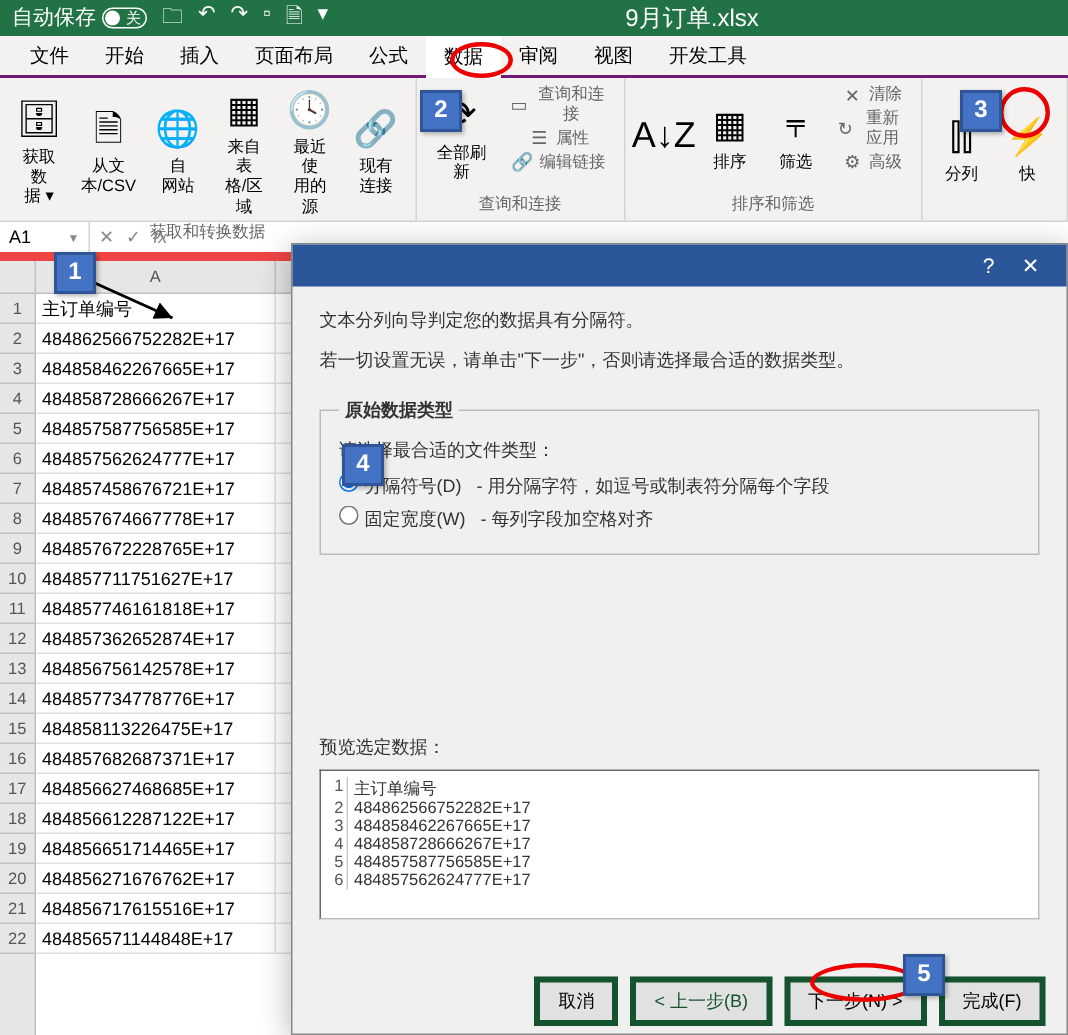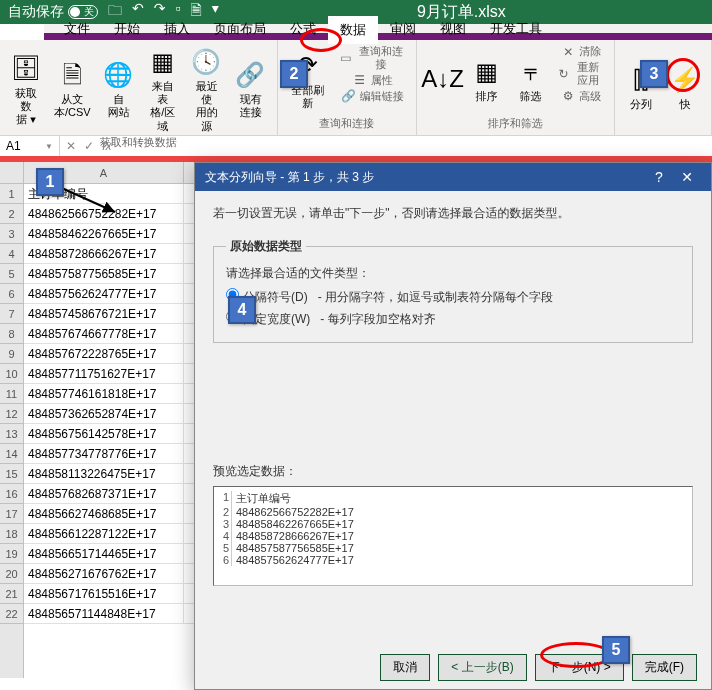--- a/index.html
+++ b/index.html
@@ -7,21 +7,21 @@
 
 .titlebar { height: 24px; background: #217346; color: #fff; display: flex; align-items: center; padding: 0 8px; }
 .titlebar .autosave { font-size: 14px; display: flex; align-items: center; gap: 4px; }
 .titlebar .toggle { width: 30px; height: 14px; border: 1px solid #fff; border-radius: 7px; position: relative; }
 .titlebar .toggle::after { content: "关"; position: absolute; right: 3px; top: -1px; font-size: 10px; }
 .titlebar .toggle::before { content: ""; width: 10px; height: 10px; background: #fff; border-radius: 50%; position: absolute; left: 1px; top: 1px; }
 .titlebar .qat { display: flex; gap: 10px; margin-left: 10px; }
 .titlebar .qat span { font-size: 14px; }
 .titlebar .filename { flex: 1; text-align: center; font-size: 16px; }
 
-.menutabs { height: 16px; background: #f3f2f1; border-bottom: 7px solid #701a75; display: flex; align-items: center; padding: 0 8px; gap: 0; margin-left: 44px; }
+.menutabs { height: 28px; background: #f3f2f1; border-bottom: 2px solid #701a75; display: flex; align-items: center; padding: 0 8px; gap: 0; }
 .menutabs .tab { padding: 5px 12px; font-size: 13px; cursor: pointer; }
 .menutabs .tab.active { background: #fff; border-top: 2px solid #217346; }
 
 .ribbon { height: 96px; background: #f3f2f1; border-bottom: 1px solid #d4d4d4; display: flex; }
 .ribbon-group { border-right: 1px solid #d4d4d4; padding: 4px 6px; display: flex; flex-direction: column; justify-content: space-between; }
 .ribbon-group .group-content { display: flex; gap: 4px; flex: 1; }
 .ribbon-group .group-label { text-align: center; font-size: 11px; color: #666; }
 .rbtn { display: flex; flex-direction: column; align-items: center; justify-content: center; padding: 2px 4px; cursor: pointer; font-size: 11px; line-height: 1.2; text-align: center; }
 .rbtn .ico { width: 20px; height: 20px; margin-bottom: 2px; display: flex; align-items: center; justify-content: center; font-size: 16px; }
 .rbtn.big .ico { width: 32px; height: 32px; font-size: 24px; }
@@ -54,21 +54,21 @@
 .dialog .dlgbody p { margin-bottom: 10px; }
 .dialog fieldset { border: 1px solid #bbb; padding: 10px 12px; margin-top: 6px; }
 .dialog fieldset legend { padding: 0 4px; font-size: 12px; font-weight: bold; }
 .dialog .radio-row { display: flex; align-items: center; gap: 10px; margin: 4px 0; }
 .dialog .radio-row input { margin-right: 4px; }
 .dialog .preview-label { margin-top: 120px; margin-bottom: 6px; }
 .dialog .preview-box { border: 1px inset #bbb; background: #fff; height: 100px; padding: 4px; font-family: monospace; font-size: 11px; overflow: auto; }
 .dialog .preview-box .pline { display: flex; }
 .dialog .preview-box .pline .ln { width: 14px; color: #555; border-right: 1px solid #ccc; margin-right: 4px; text-align: right; padding-right: 2px; }
 .dialog .btnrow { height: 44px; display: flex; justify-content: flex-end; align-items: center; gap: 8px; padding: 0 14px; border-top: 0; }
-.dialog .btn { padding: 4px 12px; border: 1px solid #14532d; background: #e1e1e1; font-size: 12px; cursor: pointer; }
+.dialog .btn { padding: 4px 12px; border: 4px solid #14532d; background: #e1e1e1; font-size: 12px; cursor: pointer; }
 .dialog .btn.disabled { color: #14532d; }
 
 .callout { position: absolute; width: 28px; height: 28px; background: #4472c4; color: #fff; font-size: 16px; font-weight: bold; display: flex; align-items: center; justify-content: center; border: 2px solid #2f5597; box-shadow: 1px 1px 3px rgba(0,0,0,0.3); z-index: 100; }
 .ring { position: absolute; border: 3px solid #e00; border-radius: 50%; z-index: 99; }
 .arrow-svg { position: absolute; z-index: 98; }
 </style>
 </head>
 <body>
 
 <div class="titlebar">
@@ -258,26 +258,26 @@
     <div class="row"><div class="cell">484856612287122E+17</div></div>
     <div class="row"><div class="cell">484856651714465E+17</div></div>
     <div class="row"><div class="cell">484856271676762E+17</div></div>
     <div class="row"><div class="cell">484856717615516E+17</div></div>
     <div class="row"><div class="cell">484856571144848E+17</div></div>
   </div>
 </div>
 
 <div class="dialog">
   <div class="dlgtitle">
-    <span>文本分列向导 - 第 1 步，共 3 步</span>
     <span class="spacer"></span>
     <span class="help">?</span>
     <span class="close">✕</span>
   </div>
   <div class="dlgbody">
+    <p>文本分列向导判定您的数据具有分隔符。</p>
     <p>若一切设置无误，请单击"下一步"，否则请选择最合适的数据类型。</p>
     <fieldset>
       <legend>原始数据类型</legend>
       <div style="margin-bottom:6px;">请选择最合适的文件类型：</div>
       <div class="radio-row">
         <label><input type="radio" name="ftype" checked="" style=""><span>分隔符号(D)</span></label>
         <span>- 用分隔字符，如逗号或制表符分隔每个字段</span>
       </div>
       <div class="radio-row">
         <label><input type="radio" name="ftype" style=""><span>固定宽度(W)</span></label>

